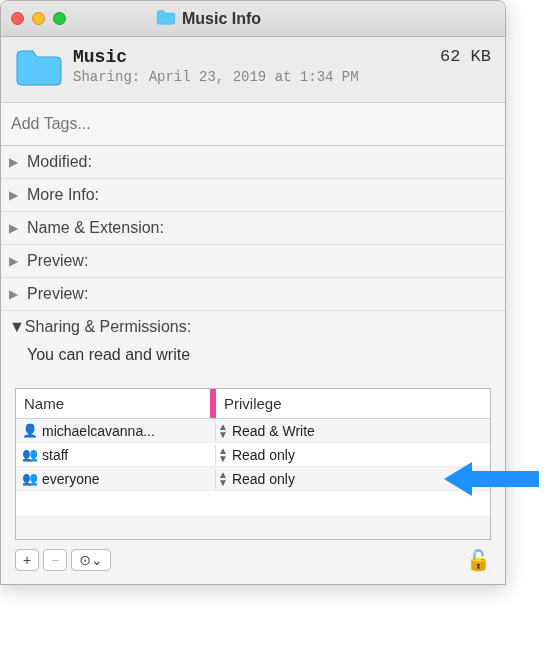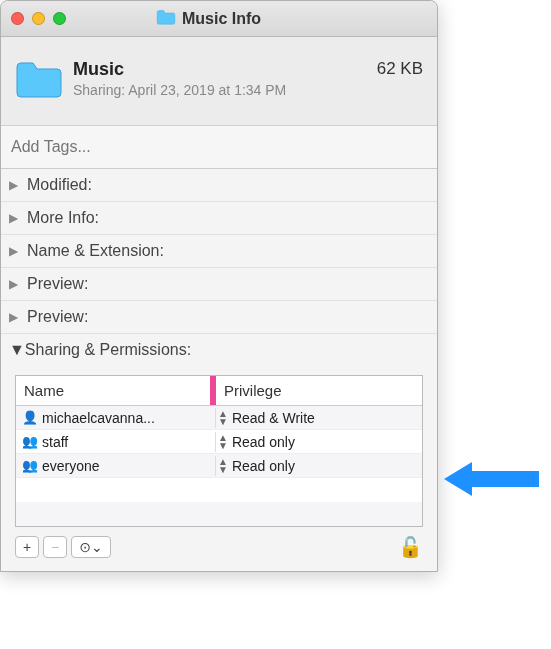--- a/index.html
+++ b/index.html
@@ -1,32 +1,32 @@
 <!DOCTYPE html>
 <html><head>
   <meta charset="utf-8">
   <style>
     * { box-sizing: border-box; margin: 0; padding: 0; }
     body { font-family: -apple-system, "Helvetica Neue", Arial, sans-serif; background: #fff; width: 551px; height: 649px; position: relative; }
     
-    .window { width: 438px; border: 1px solid #b0b0b0; border-radius: 8px 8px 0 0; background: #f4f4f4; box-shadow: 0 4px 20px rgba(0,0,0,0.2); }
+    .window { width: 506px; border: 1px solid #b0b0b0; border-radius: 8px 8px 0 0; background: #f4f4f4; box-shadow: 0 4px 20px rgba(0,0,0,0.2); }
     
     .titlebar { height: 36px; background: linear-gradient(#e8e8e8, #d8d8d8); border-bottom: 1px solid #b8b8b8; border-radius: 8px 8px 0 0; display: flex; align-items: center; padding: 0 10px; }
     .traffic-lights { display: flex; gap: 8px; }
     .traffic-light { width: 13px; height: 13px; border-radius: 50%; border: 0.5px solid rgba(0,0,0,0.2); }
     .close-btn { background: #ff5f56; }
     .min-btn { background: #ffbd2e; }
     .zoom-btn { background: #27c93f; }
     .titlebar-icon { margin-left: 90px; margin-right: 6px; }
     .titlebar-title { font-size: 16px; font-weight: 600; color: #333; }
     
     .folder-svg-small { width: 20px; height: 16px; }
     .folder-svg-large { width: 48px; height: 40px; }
     
-    .file-header { display: flex; padding: 22px 14px; border-bottom: 1px solid #d0d0d0; background: #ececec; }
+    .file-header { display: flex; padding: 10px 14px; border-bottom: 1px solid #d0d0d0; background: #ececec; font-family: Liberation Mono, monospace; }
     .file-header-left { flex: 0 0 auto; margin-right: 10px; }
     .file-header-mid { flex: 1; }
     .file-header-right { flex: 0 0 auto; }
     .file-name { font-size: 18px; font-weight: 700; color: #222; }
     .file-size { font-size: 17px; color: #333; }
     .file-modified { font-size: 14px; color: #888; margin-top: 2px; }
     
     .tags-input { width: 100%; padding: 12px 10px; border: none; border-bottom: 1px solid #ccc; font-size: 16px; background: #f6f6f6; color: #0369a1; outline: none; }
     
     .section-row { padding: 7px 14px 7px 8px; border-bottom: 1px solid #e0e0e0; display: flex; align-items: center; font-size: 16px; color: #444; cursor: pointer; }
@@ -118,20 +118,21 @@
   <div class="section-row">
     <span class="chev">▶</span>
     <span>Preview:</span>
   </div>
 
   <div class="sharing-section">
     <div class="sharing-header">
       <span class="chev">▼</span>
       <span>Sharing &amp; Permissions:</span>
     </div>
+    <div class="sharing-msg">You can read and write</div>
   </div>
 
   <div class="perm-table">
     <div class="perm-head-row">
       <div class="perm-col-name">Name</div>
       <div class="perm-col-priv">Privilege</div>
     </div>
     <div>
       <div class="perm-body-row">
         <div class="perm-name-cell">

